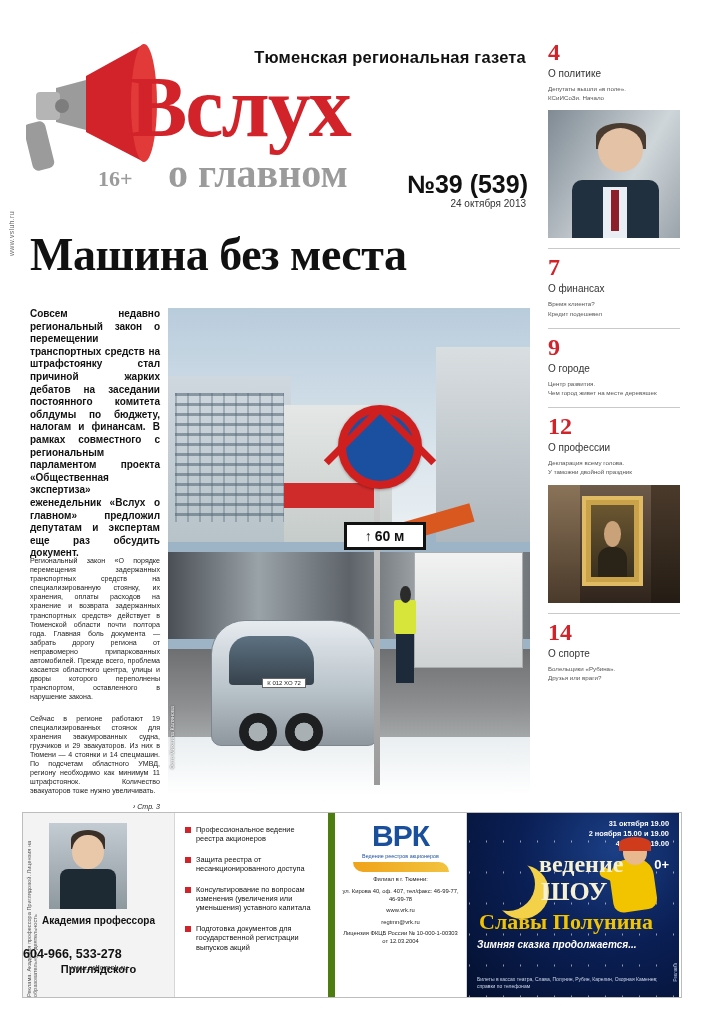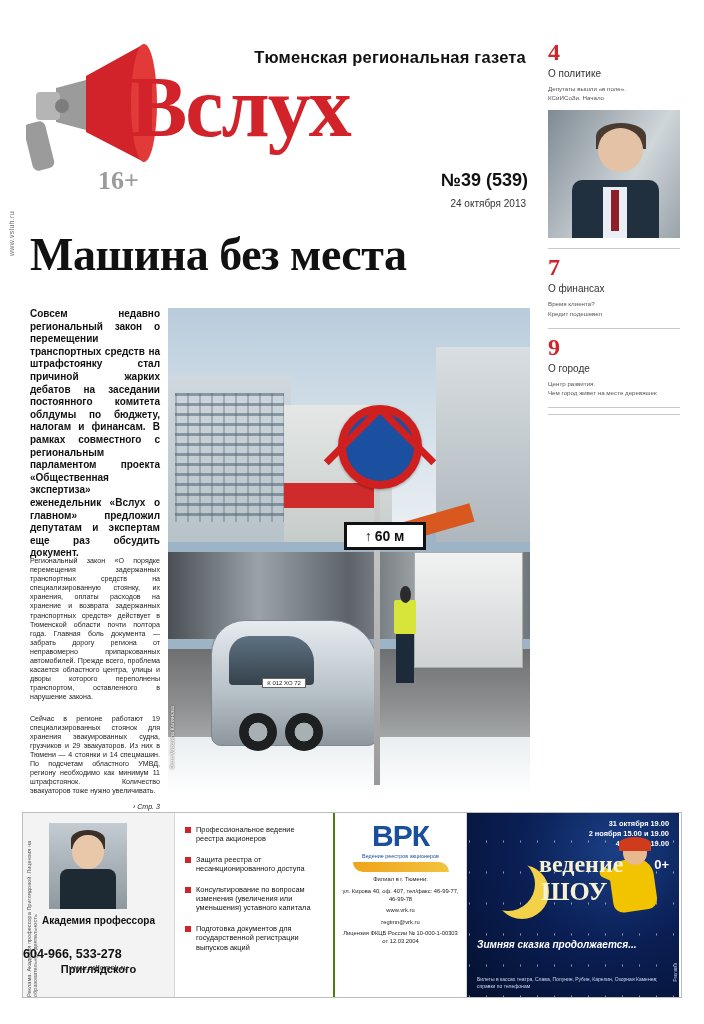--- a/index.html
+++ b/index.html
@@ -69,30 +69,30 @@
     font-size: 40px;
     line-height: 40px;
     font-weight: bold;
     color: #9b9b9b;
     font-family: "Liberation Serif", serif;
   }
   .age-badge {
     position: absolute;
     left: 76px;
     top: 140px;
-    font-size: 26px;
+    font-size: 22px;
     font-weight: bold;
     color: #9b9b9b;
     font-family: "Liberation Serif", serif;
   }
   .issue-no {
     position: absolute;
     right: 2px;
     top: 144px;
-    font-size: 18px;
+    font-size: 25px;
     font-weight: bold;
     color: #111;
   }
   .issue-date {
     position: absolute;
     right: 4px;
     top: 172px;
     font-size: 10px;
     color: #333;
   }
@@ -323,21 +323,21 @@
   }
   .ad-1 .portrait .bg { position:absolute; inset:0; background: linear-gradient(#c3ccd2,#8e989f); }
   .ad-1 .portrait .head { position:absolute; left:30%; top:14%; width:40%; height:40%; border-radius:50%; background:#e8c8a8; }
   .ad-1 .portrait .hair { position:absolute; left:28%; top:8%; width:44%; height:22%; border-radius:50% 50% 0 0; background:#3b3028; }
   .ad-1 .portrait .suit { position:absolute; left:14%; bottom:0; width:72%; height:46%; background:#1e2a33; border-radius:8px 8px 0 0; }
   .ad-1 .name { position:absolute; left:0; right:0; top:102px; text-align:center; font-size:10px; font-weight:bold; color:#111; }
   .ad-1 .name2 { position:absolute; left:0; right:0; top:114px; text-align:center; font-size:11px; font-weight:bold; color:#111;margin-top:36px; }
   .ad-1 .phone { position:absolute; left:0; right:0; top:134px; text-align:left; font-size:12.5px; font-weight:bold; color:#111; }
   .ad-1 .site { position:absolute; left:0; right:0; top:150px; text-align:center; font-size:8px; color:#333; }
 
-  .ad-2 { width: 160px; border-right: 2px solid #4d7c0f; padding: 12px 9px 6px 10px; }
+  .ad-2 { width: 160px; border-right: 7px solid #4d7c0f; padding: 12px 9px 6px 10px; }
   .ad-2 ul { list-style: none; margin: 0; padding: 0; }
   .ad-2 li {
     position: relative; padding-left: 11px; margin-bottom: 11px;
     font-size: 7.4px; line-height: 9.4px; color: #111;
   }
   .ad-2 li::before {
     content: ""; position: absolute; left: 0; top: 2px;
     width: 6px; height: 6px; background: #d2232a;
   }
 
@@ -395,20 +395,21 @@
       <path d="M118 8 L118 126 L60 96 L60 40 Z" fill="#d2232a"></path>
       <ellipse cx="118" cy="67" rx="13" ry="59" fill="#e23a38"></ellipse>
       <path d="M60 44 L30 52 L30 86 L60 94 Z" fill="#9b9b9b"></path>
       <rect x="10" y="56" width="24" height="28" rx="4" fill="#b5b5b5"></rect>
       <rect x="2" y="86" width="22" height="48" rx="6" fill="#9b9b9b" transform="rotate(-14 13 110)"></rect>
       <circle cx="36" cy="70" r="7" fill="#7d7d7d"></circle>
     </svg>
     <div class="tagline">Тюменская региональная газета</div>
     <div class="logo-word">Вслух</div>
     <div class="age-badge">16+</div>
+    <div class="logo-sub">о главном</div>
     <div class="issue-no">№39 (539)</div>
     <div class="issue-date">24 октября 2013</div>
   </div>
 
   <div class="headline">Машина без места</div>
 
   <div class="lead">Совсем недавно региональный закон о перемещении транспортных средств на штрафстоянку стал причиной жарких дебатов на заседании постоянного комитета облдумы по бюджету, налогам и финансам. В рамках совместного с региональным парламентом проекта «Общественная экспертиза» еженедельник «Вслух о главном» предложил депутатам и экспертам еще раз обсудить документ.</div>
 
   <div class="body-col">
     <p>Региональный закон «О порядке перемещения задержанных транспортных средств на специализированную стоянку, их хранения, оплаты расходов на хранение и возврата задержанных транспортных средств» действует в Тюменской области почти полтора года. Главная боль документа — забрать дорогу региона от неправомерно припаркованных автомобилей. Прежде всего, проблема касается областного центра, улицы и дворы которого переполнены транспортом, оставленного в нарушение закона.</p>
@@ -478,22 +479,49 @@
     <div class="rail-block">
       <div class="rail-num">9</div>
       <div class="rail-sec">О городе</div>
       <div class="rail-items">
         <div>Центр развития.</div>
         <div>Чем город живет на месте деревяшек</div>
       </div>
     </div>
 
     <div class="rail-rule"></div>
+    <div class="rail-block">
+      <div class="rail-num">12</div>
+      <div class="rail-sec">О профессии</div>
+      <div class="rail-items">
+        <div>Декларация всему голова.</div>
+        <div>У таможни двойной праздник</div>
+      </div>
+      <div class="rail-photo2">
+        <div class="wall"></div>
+        <div class="doorL"></div>
+        <div class="doorR"></div>
+        <div class="frame">
+          <div class="canvas">
+            <div class="body"></div>
+            <div class="face"></div>
+          </div>
+        </div>
+      </div>
+    </div>
 
     <div class="rail-rule"></div>
+    <div class="rail-block">
+      <div class="rail-num">14</div>
+      <div class="rail-sec">О спорте</div>
+      <div class="rail-items">
+        <div>Болельщики «Рубина».</div>
+        <div>Друзья или враги?</div>
+      </div>
+    </div>
 
   </div>
 
   <div class="ads">
 
     <div class="ad ad-1">
       <div class="vtext">Реклама. Академия профессора Приглядовой. Лицензия на образовательную деятельность</div>
       <div class="portrait">
         <div class="bg"></div>
         <div class="suit"></div>
@@ -537,20 +565,21 @@
       <div class="plus">0+</div>
       <div class="moon"></div>
       <div class="clown">
         <div class="carm"></div>
         <div class="cbody"></div>
         <div class="chead"></div>
         <div class="chair"></div>
       </div>
       <div class="t1">ведение</div>
       <div class="t2">ШОУ</div>
+      <div class="t3">Славы Полунина</div>
       <div class="t4">Зимняя сказка продолжается...</div>
       <div class="t5">Билеты в кассах театра, Слава, Полунин, Рубин, Карелин, Озорная Каменев; справки по телефонам</div>
       <div class="vcode">Реклама</div>
     </div>
 
   </div>
 
 </div>
 
 </body></html>

